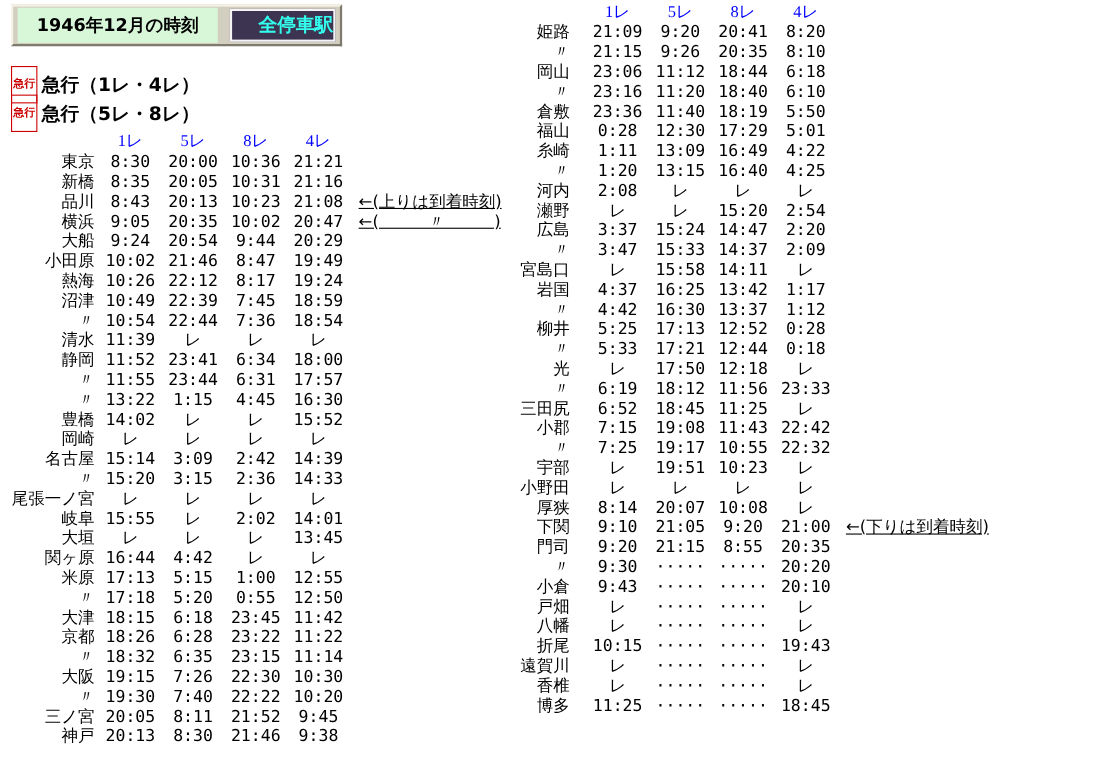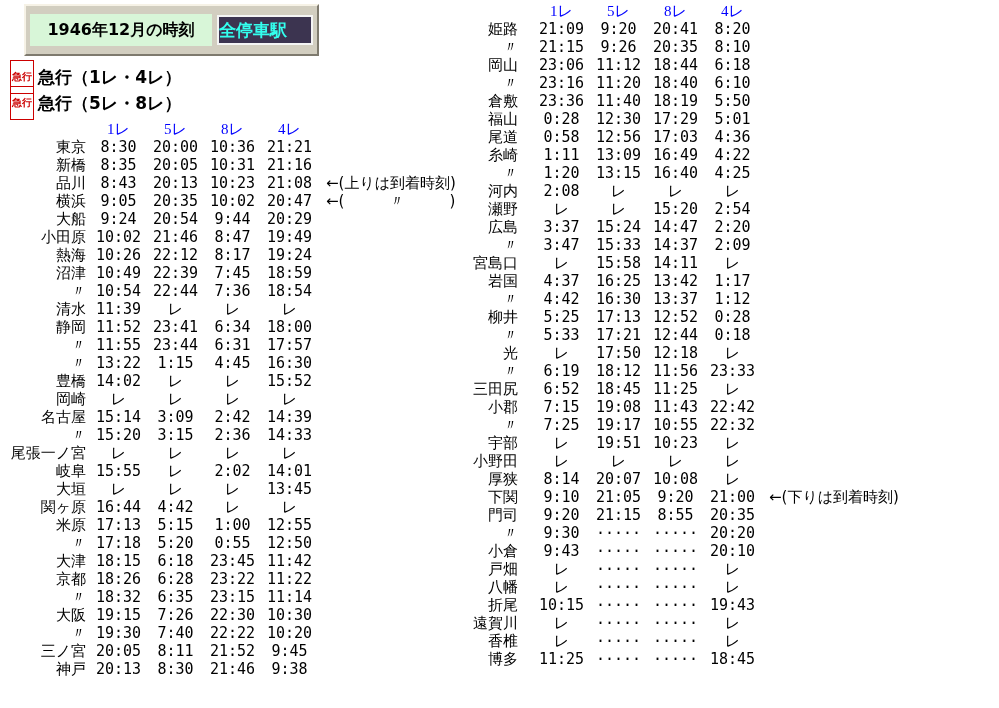--- a/index.html
+++ b/index.html
@@ -5,32 +5,32 @@
   html,body { margin:0; padding:0; }
   body {
     width:999px; height:708px; position:relative; overflow:hidden;
     background:#ffffff; color:#000;
     font-family:"DejaVu Sans","Liberation Sans",sans-serif;
     font-size:15px;
   }
 
   
   .header-box {
-    position:absolute; left:24px; top:4px;
-    display:inline-flex; align-items:center; gap:5px;
-    padding:8px 4px; background:#d2cec0;
+    position:absolute; left:10px; top:4px;
+    display:inline-flex; align-items:center; gap:11px;
+    padding:1px 4px; background:#d2cec0;
     border-top:2px solid #f6f2e6; border-left:2px solid #f6f2e6;
     border-bottom:2px solid #7e7a6e; border-right:2px solid #7e7a6e;
   }
   .btn-green {
     width:182px; height:32px; line-height:32px; text-align:center;
     background:#d8f6d8; color:#000; font-weight:bold; font-size:16px;
   }
   .btn-dark {
-    width:92px; height:26px; line-height:26px; text-align:left;
+    width:92px; height:26px; line-height:26px; text-align:right;
     background:#3c3450; color:#33ffee; font-weight:bold; font-size:17px;
     border:2px solid #f4f4f4;
   }
 
   
   .legend { position:absolute; left:10px; top:64px; }
   .legend-row { height:26px; display:flex; align-items:center; }
   .badge {
     display:inline-block; border:1px solid #cc0000; color:#cc0000;
     font-size:10px; line-height:12px; padding:10px 1px; margin-right:4px;
@@ -49,21 +49,21 @@
   }
   #left-table  .tt-station { width:84px; }
   #right-table .tt-station { width:50px; }
   .tt-time {
     width:57px; flex:none; text-align:center;
     font-family:"DejaVu Sans Mono","Liberation Mono",monospace;
   }
   #left-table  .tt-time:nth-child(2) { margin-left:4px; }
   #right-table .tt-time:nth-child(2) { margin-left:15px; }
   .tt-col-label { color:#0000ff;font-family:Liberation Serif, serif; }
-  .tt-note { margin-left:8px; flex:none; }
+  .tt-note { margin-left:8px; flex:none;text-decoration:underline; }
 </style>
 </head>
 <body>
 
 <div class="header-box">
   <div class="btn-green">1946年12月の時刻</div>
   <div class="btn-dark">全停車駅</div>
 </div>
 
 <div class="legend">
@@ -343,27 +343,20 @@
       <div class="tt-time">5:50</div>
     </div>
     <div class="tt-row">
       <div class="tt-station">福山</div>
       <div class="tt-time">0:28</div>
       <div class="tt-time">12:30</div>
       <div class="tt-time">17:29</div>
       <div class="tt-time">5:01</div>
     </div>
     <div class="tt-row">
-      <div class="tt-station">尾道</div>
-      <div class="tt-time">0:58</div>
-      <div class="tt-time">12:56</div>
-      <div class="tt-time">17:03</div>
-      <div class="tt-time">4:36</div>
-    </div>
-    <div class="tt-row">
       <div class="tt-station">糸崎</div>
       <div class="tt-time">1:11</div>
       <div class="tt-time">13:09</div>
       <div class="tt-time">16:49</div>
       <div class="tt-time">4:22</div>
     </div>
     <div class="tt-row">
       <div class="tt-station">〃</div>
       <div class="tt-time">1:20</div>
       <div class="tt-time">13:15</div>

